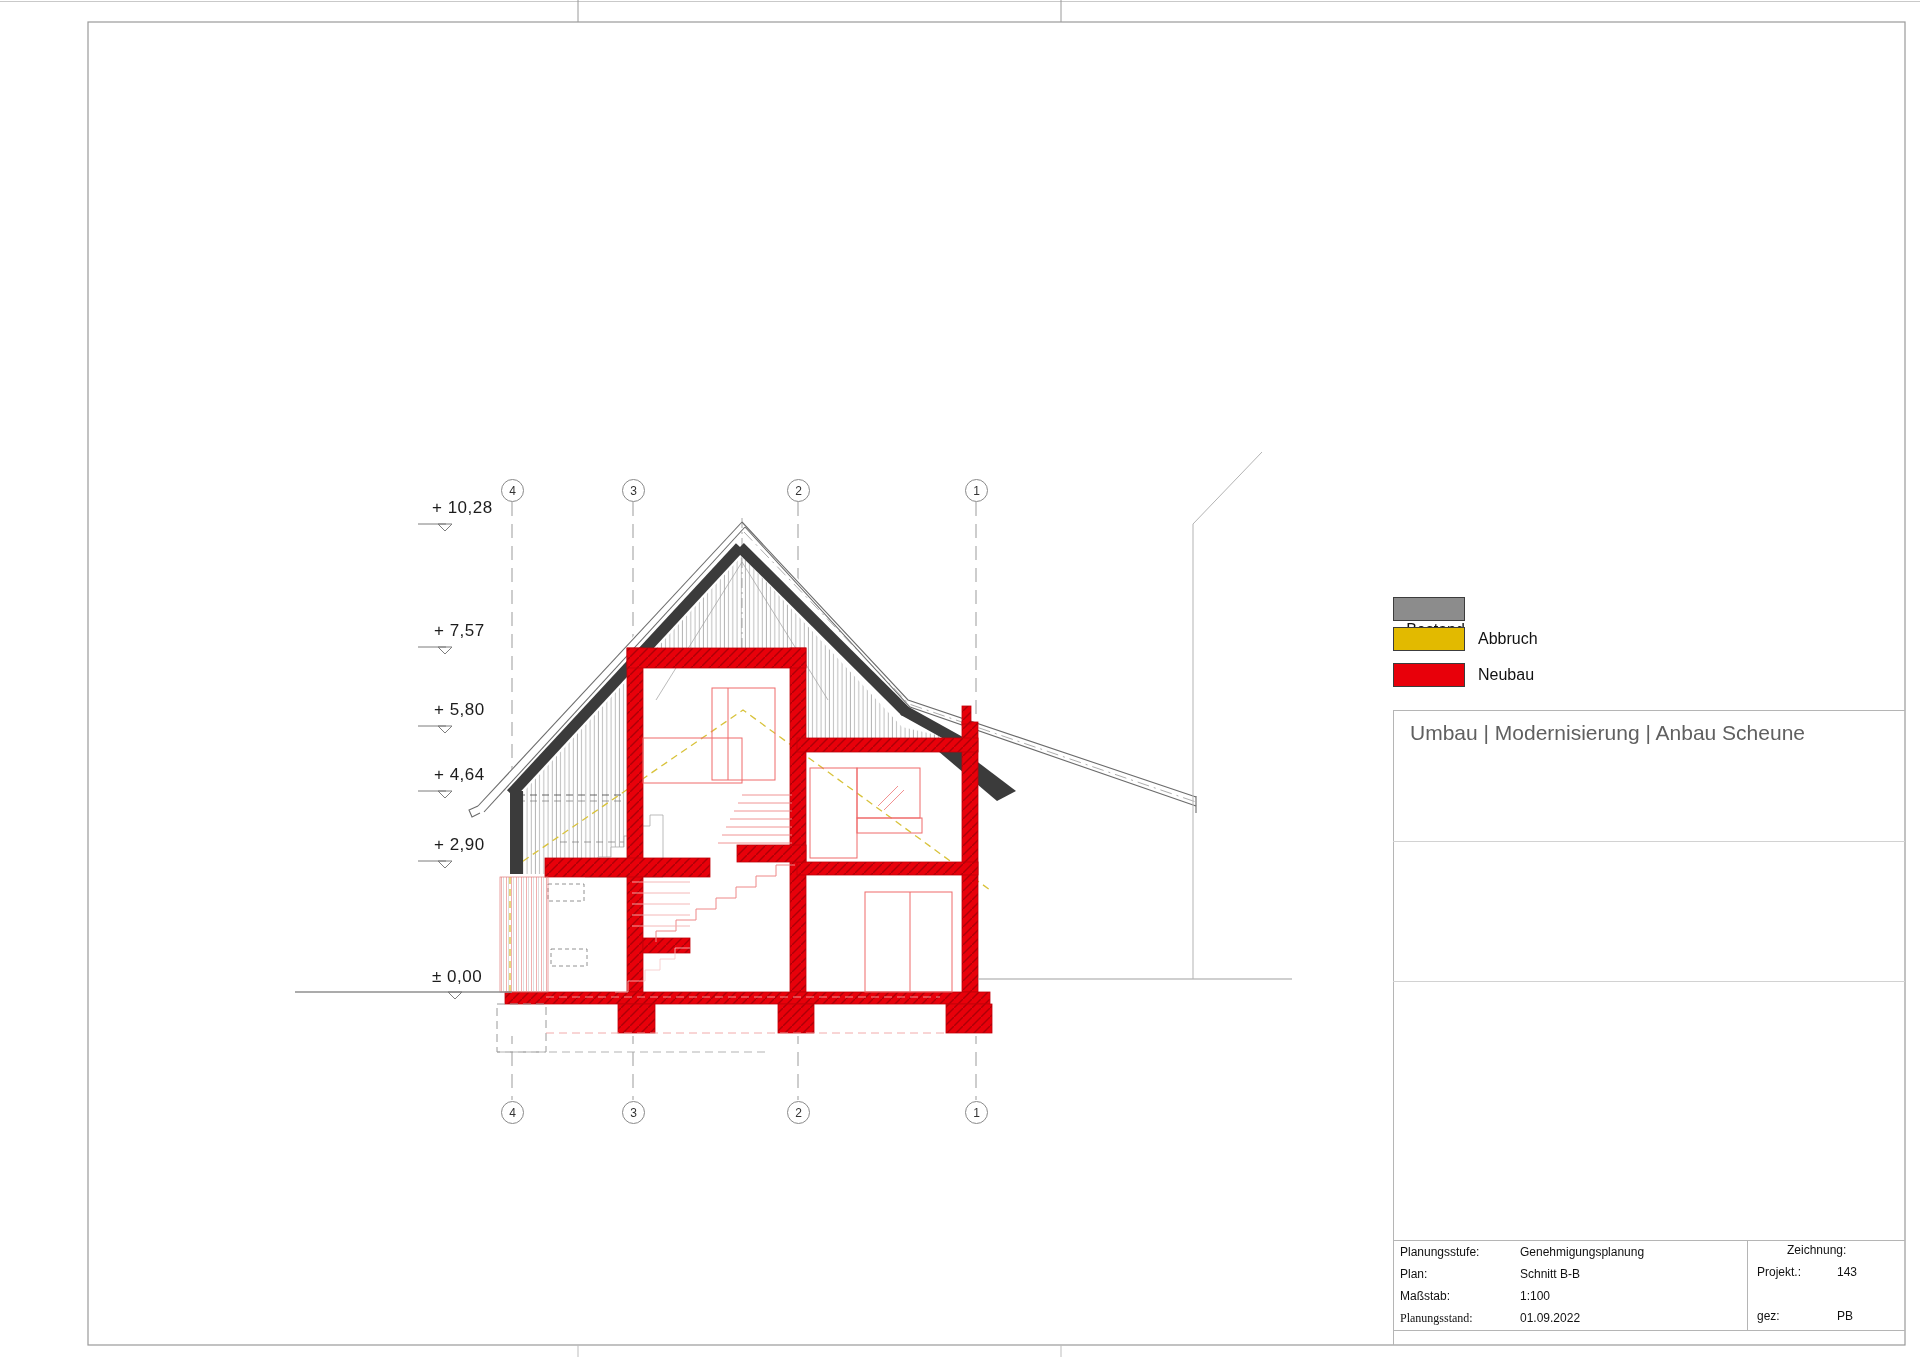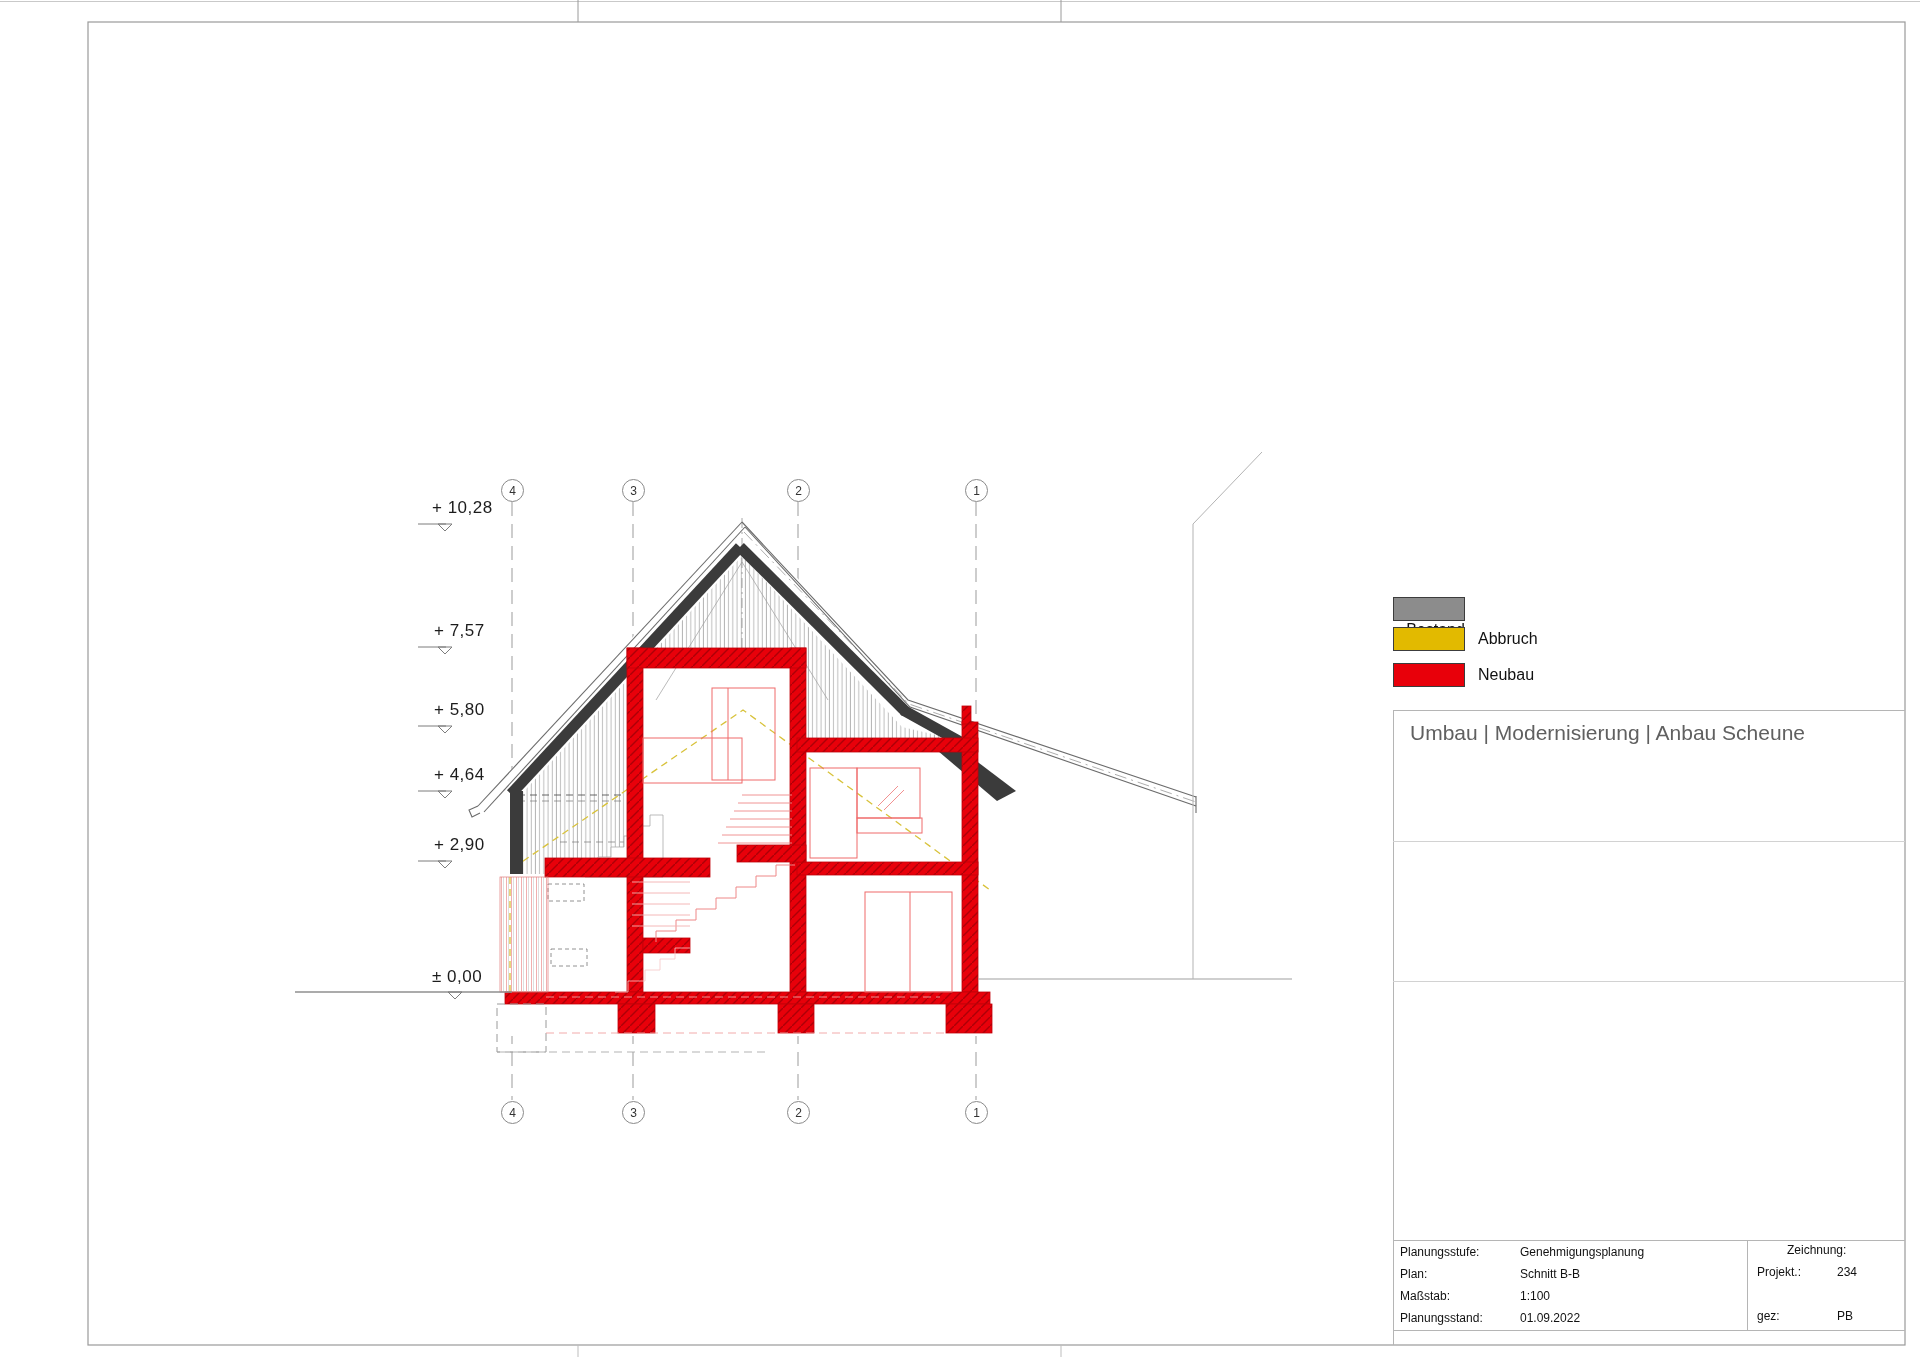--- a/index.html
+++ b/index.html
@@ -233,23 +233,23 @@
     <div class="panel-line" style="left:1747px;top:1240px;width:1px;height:90px;"></div>
 
     <div class="panel-title" style="left:1410px;top:721px;">Umbau | Modernisierung | Anbau Scheune</div>
 
     <div class="lbl tb" style="left:1400px;top:1245px;">Planungsstufe:</div>
     <div class="lbl tb" style="left:1520px;top:1245px;">Genehmigungsplanung</div>
     <div class="lbl tb" style="left:1400px;top:1267px;">Plan:</div>
     <div class="lbl tb" style="left:1520px;top:1267px;">Schnitt B-B</div>
     <div class="lbl tb" style="left:1400px;top:1289px;">Maßstab:</div>
     <div class="lbl tb" style="left:1520px;top:1289px;">1:100</div>
-    <div class="lbl tb" style="left:1400px;top:1311px;">Planungsstand:</div>
+    <div class="lbl tb" style="left:1400px;top:1311px;font-family:Liberation Serif, serif;">Planungsstand:</div>
     <div class="lbl tb" style="left:1520px;top:1311px;">01.09.2022</div>
 
     <div class="lbl tb" style="left:1751px;top:1243px;margin-left:36px;">Zeichnung:</div>
     <div class="lbl tb" style="left:1757px;top:1265px;">Projekt.:</div>
-    <div class="lbl tb" style="left:1837px;top:1265px;">234</div>
+    <div class="lbl tb" style="left:1837px;top:1265px;">143</div>
     <div class="lbl tb" style="left:1757px;top:1309px;">gez:</div>
     <div class="lbl tb" style="left:1837px;top:1309px;">PB</div>
   </div>
 
 </div>
 
 </body></html>

